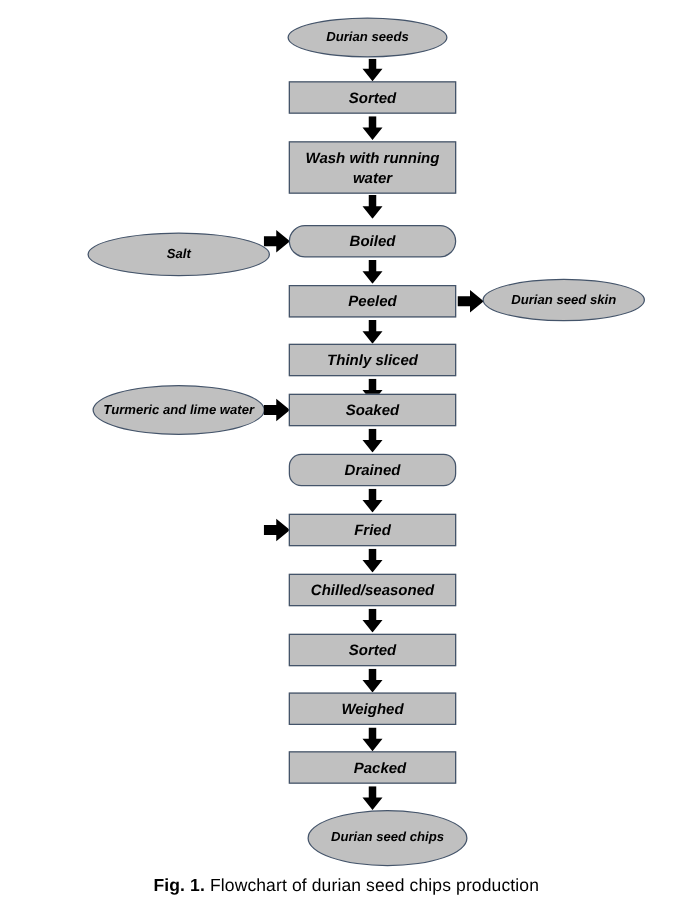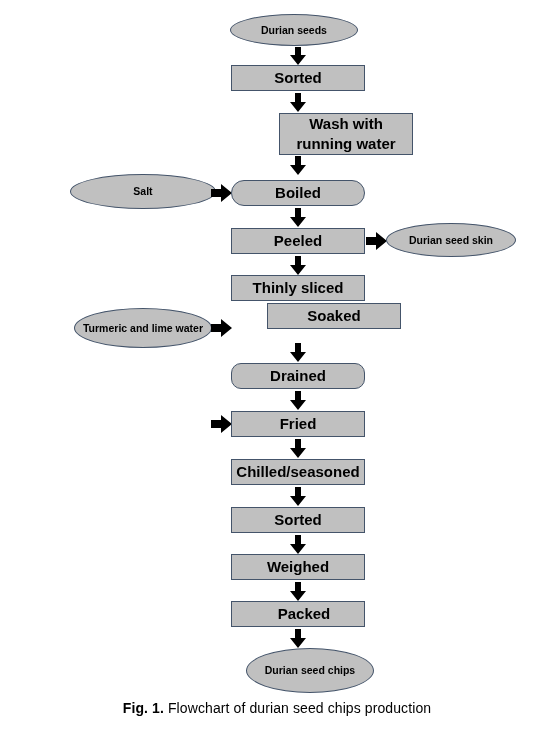--- a/index.html
+++ b/index.html
@@ -14,36 +14,37 @@
     font-family: "Liberation Sans", sans-serif;
     overflow: hidden;
   }
 
   #flowchart-canvas {
     position: absolute;
     left: 0;
     top: 0;
     width: 554px;
     height: 700px;
+    font-style: italic;
   }
 
   
   .proc-box {
     position: absolute;
     left: 231px;
     width: 134px;
     box-sizing: border-box;
     background: #c0c0c0;
     border: 1.6px solid #44546a;
     display: flex;
     align-items: center;
     justify-content: center;
     text-align: center;
     color: #000000;
-    font-size: 15px;
+    font-size: 12px;
     font-weight: bold;
     line-height: 1.35;
   }
   .proc-box.single { height: 26px; }
   .proc-box.double { height: 42px; }
 
   
   .ellipse {
     position: absolute;
     box-sizing: border-box;
@@ -109,31 +110,31 @@
   <div class="proc-box single" style="top:65px;">
     <span>Sorted</span>
   </div>
 
   <div class="arrow-down" style="top:93px; height:19px;">
     <svg width="22" height="19" viewBox="0 0 22 19" aria-hidden="true">
       <polygon points="8,0 14,0 14,9 19,9 11,19 3,9 8,9" fill="#000000"></polygon>
     </svg>
   </div>
 
-  <div class="proc-box double" style="top:113px;margin-left:48px;">
+  <div class="proc-box double" style="top:113px;">
     <span>Wash with running water</span>
   </div>
 
   <div class="arrow-down" style="top:156px; height:19px;">
     <svg width="22" height="19" viewBox="0 0 22 19" aria-hidden="true">
       <polygon points="8,0 14,0 14,9 19,9 11,19 3,9 8,9" fill="#000000"></polygon>
     </svg>
   </div>
 
-  <div class="ellipse" style="left:70px; top:174px; width:146px; height:35px;text-align:center;">
+  <div class="ellipse" style="left:70px; top:186px; width:146px; height:35px;text-align:center;">
     <span>Salt</span>
   </div>
 
   <div class="arrow-right" style="left:211px; top:183px; width:21px;">
     <svg width="21" height="20" viewBox="0 0 21 20" aria-hidden="true">
       <polygon points="0,6 10,6 10,1 21,10 10,19 10,14 0,14" fill="#000000"></polygon>
     </svg>
   </div>
 
   <div class="proc-box single" style="top:180px;border-radius:13px;">
@@ -179,21 +180,21 @@
   <div class="ellipse" style="left:74px; top:308px; width:138px; height:40px;">
     <span>Turmeric and lime water</span>
   </div>
 
   <div class="arrow-right" style="left:211px; top:318px; width:21px;">
     <svg width="21" height="20" viewBox="0 0 21 20" aria-hidden="true">
       <polygon points="0,6 10,6 10,1 21,10 10,19 10,14 0,14" fill="#000000"></polygon>
     </svg>
   </div>
 
-  <div class="proc-box single" style="top:303px;margin-left:36px;">
+  <div class="proc-box single" style="top:315px;">
     <span>Soaked</span>
   </div>
 
   <div class="arrow-down" style="top:343px; height:19px;">
     <svg width="22" height="19" viewBox="0 0 22 19" aria-hidden="true">
       <polygon points="8,0 14,0 14,9 19,9 11,19 3,9 8,9" fill="#000000"></polygon>
     </svg>
   </div>
 
   <div class="proc-box single" style="top:363px;border-radius:10px;">

